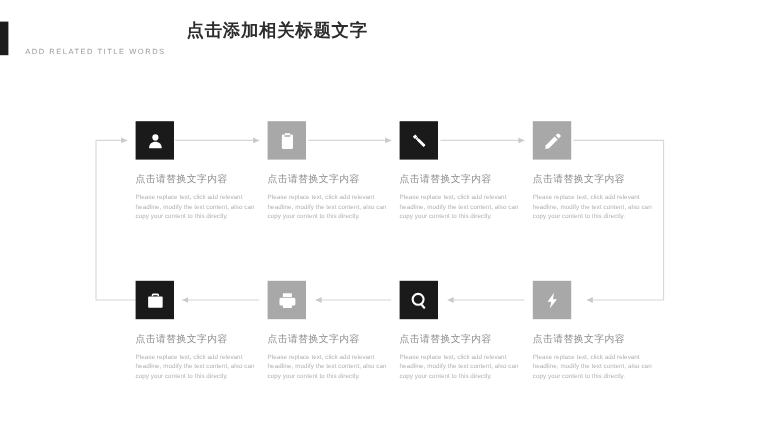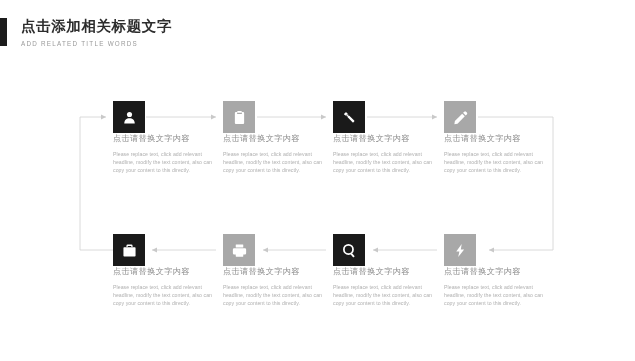--- a/index.html
+++ b/index.html
@@ -31,20 +31,21 @@
     top: 17px;
     width: 420px;
   }
   #header-title {
     font-size: 14.5px;
     font-weight: bold;
     color: #2d2d2d;
     letter-spacing: 0.6px;
     line-height: 18px;
     white-space: nowrap;
+    text-align: center;
   }
   #header-subtitle {
     margin-top: 4px;
     font-size: 6.3px;
     color: #9a9a9a;
     letter-spacing: 1.25px;
     line-height: 9px;
     white-space: nowrap;
   }
 
@@ -80,20 +81,21 @@
   .step-icon-box.dark  { background: #1a1a1a; }
   .step-icon-box.light { background: #a8a8a8; }
   .step-icon-box svg { display: block; }
   .step-icon-box svg path,
   .step-icon-box svg circle,
   .step-icon-box svg rect,
   .step-icon-box svg ellipse,
   .step-icon-box svg polygon { fill: #ffffff; }
 
   .step-title {
+    margin-top: 11px;
     font-size: 8.2px;
     color: #8c8c8c;
     letter-spacing: 0.35px;
     line-height: 12px;
     white-space: nowrap;
   }
   .step-body {
     margin-top: 5px;
     font-size: 5.2px;
     color: #b0b0b0;

